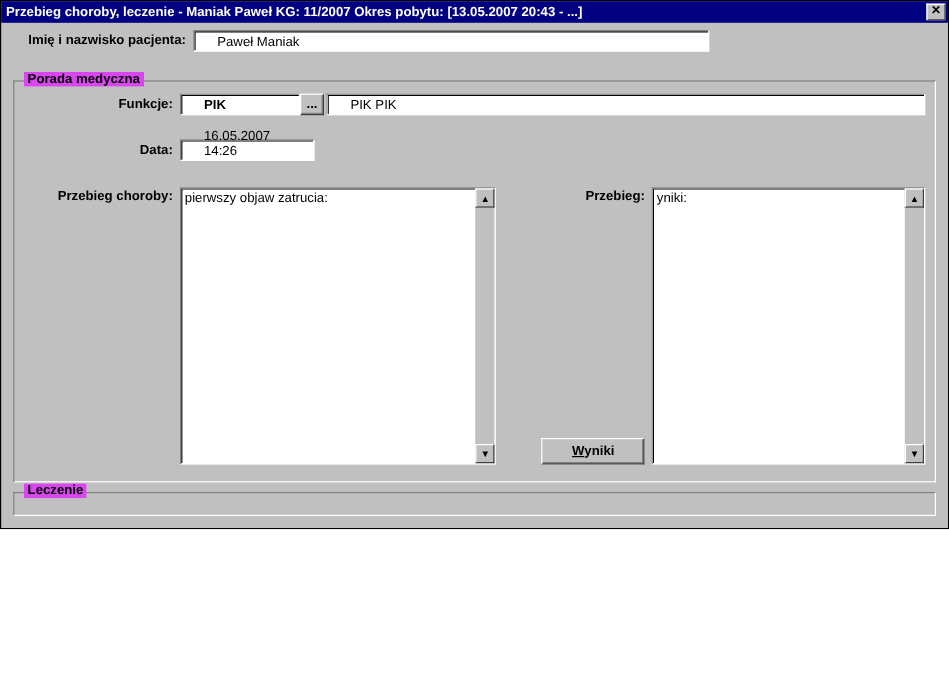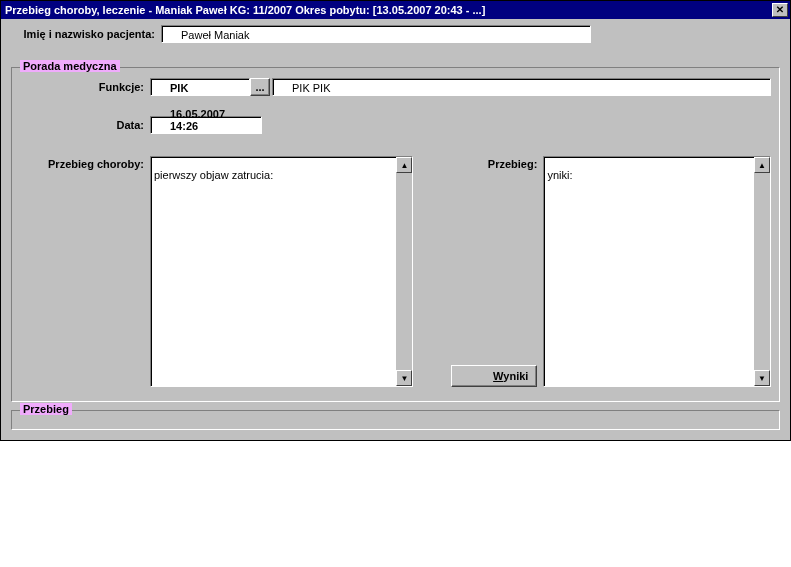--- a/index.html
+++ b/index.html
@@ -69,21 +69,21 @@
     border:1px solid #808080;
     border-right-color:#fff; border-bottom-color:#fff;
     margin-top:4px;
     padding:10px 8px 8px 8px;
     position:relative;
   }
   .fs-main { flex:1; display:flex; flex-direction:column; }
   .legend {
     position:absolute;
     top:-8px; left:8px;
-    background:#f0abfc;
+    background:#d946ef;
     padding:0 3px;
     font-weight:bold;
     font-size:11px;
   }
   .btn {
     background:#c0c0c0;
     border:1px solid #fff;
     border-right-color:#404040; border-bottom-color:#404040;
     box-shadow: inset -1px -1px 0 #808080;
     height:22px;
@@ -101,21 +101,21 @@
     flex:1;
     display:flex;
     border:1px solid #808080;
     border-right-color:#fff; border-bottom-color:#fff;
     box-shadow: inset 1px 1px 0 #000;
     background:#fff;
     min-height:0;
   }
   .textarea-wrap .ta {
     flex:1;
-    padding:12px 3px;
+    padding:2px 3px;
     font-size:11px;
     color:#000;
     overflow:hidden;
   }
   .sb {
     width:16px;
     background:#c0c0c0;
     display:flex; flex-direction:column;
     justify-content:space-between;
   }
@@ -181,53 +181,53 @@
         <div class="btn small">
           <span>...</span>
         </div>
         <div class="field" style="flex:1;margin-left:2px;">
           <span>PIK PIK</span>
         </div>
       </div>
 
       <div class="row">
         <div class="lbl">Data:</div>
-        <div class="field" style="width:112px;font-weight:bold;">
+        <div class="field" style="width:112px;">
           <span>16.05.2007 14:26</span>
         </div>
       </div>
 
       <div class="form-body">
         <div class="ta-row" style="flex:1.1">
           <div class="lbl lbl-top">Przebieg choroby:</div>
           <div class="textarea-wrap">
             <div class="ta">pierwszy objaw zatrucia:</div>
             <div class="sb">
               <div class="sb-btn">▲</div>
               <div class="sb-btn">▼</div>
             </div>
           </div>
         </div>
 
         <div class="ta-row" style="flex:1">
           <div class="lbl lbl-top" style="display:flex;flex-direction:column;justify-content:space-between;align-items:flex-end;height:100%;">
             <span>Przebieg:</span>
-            <div class="btn" style="min-width:86px;justify-content:flex-end;">
+            <div class="btn" style="min-width:86px;">
               <span><span class="underline">W</span><span>yniki</span></span>
             </div>
           </div>
           <div class="textarea-wrap">
             <div class="ta">yniki:</div>
             <div class="sb">
               <div class="sb-btn">▲</div>
               <div class="sb-btn">▼</div>
             </div>
           </div>
         </div>
       </div>
     </div>
 
     <div class="fieldset" style="margin-top:8px;padding:10px 8px 8px 8px;">
-      <div class="legend">Przebieg</div>
+      <div class="legend">Leczenie</div>
     </div>
 
   </div>
 </div>
 
 </body></html>

